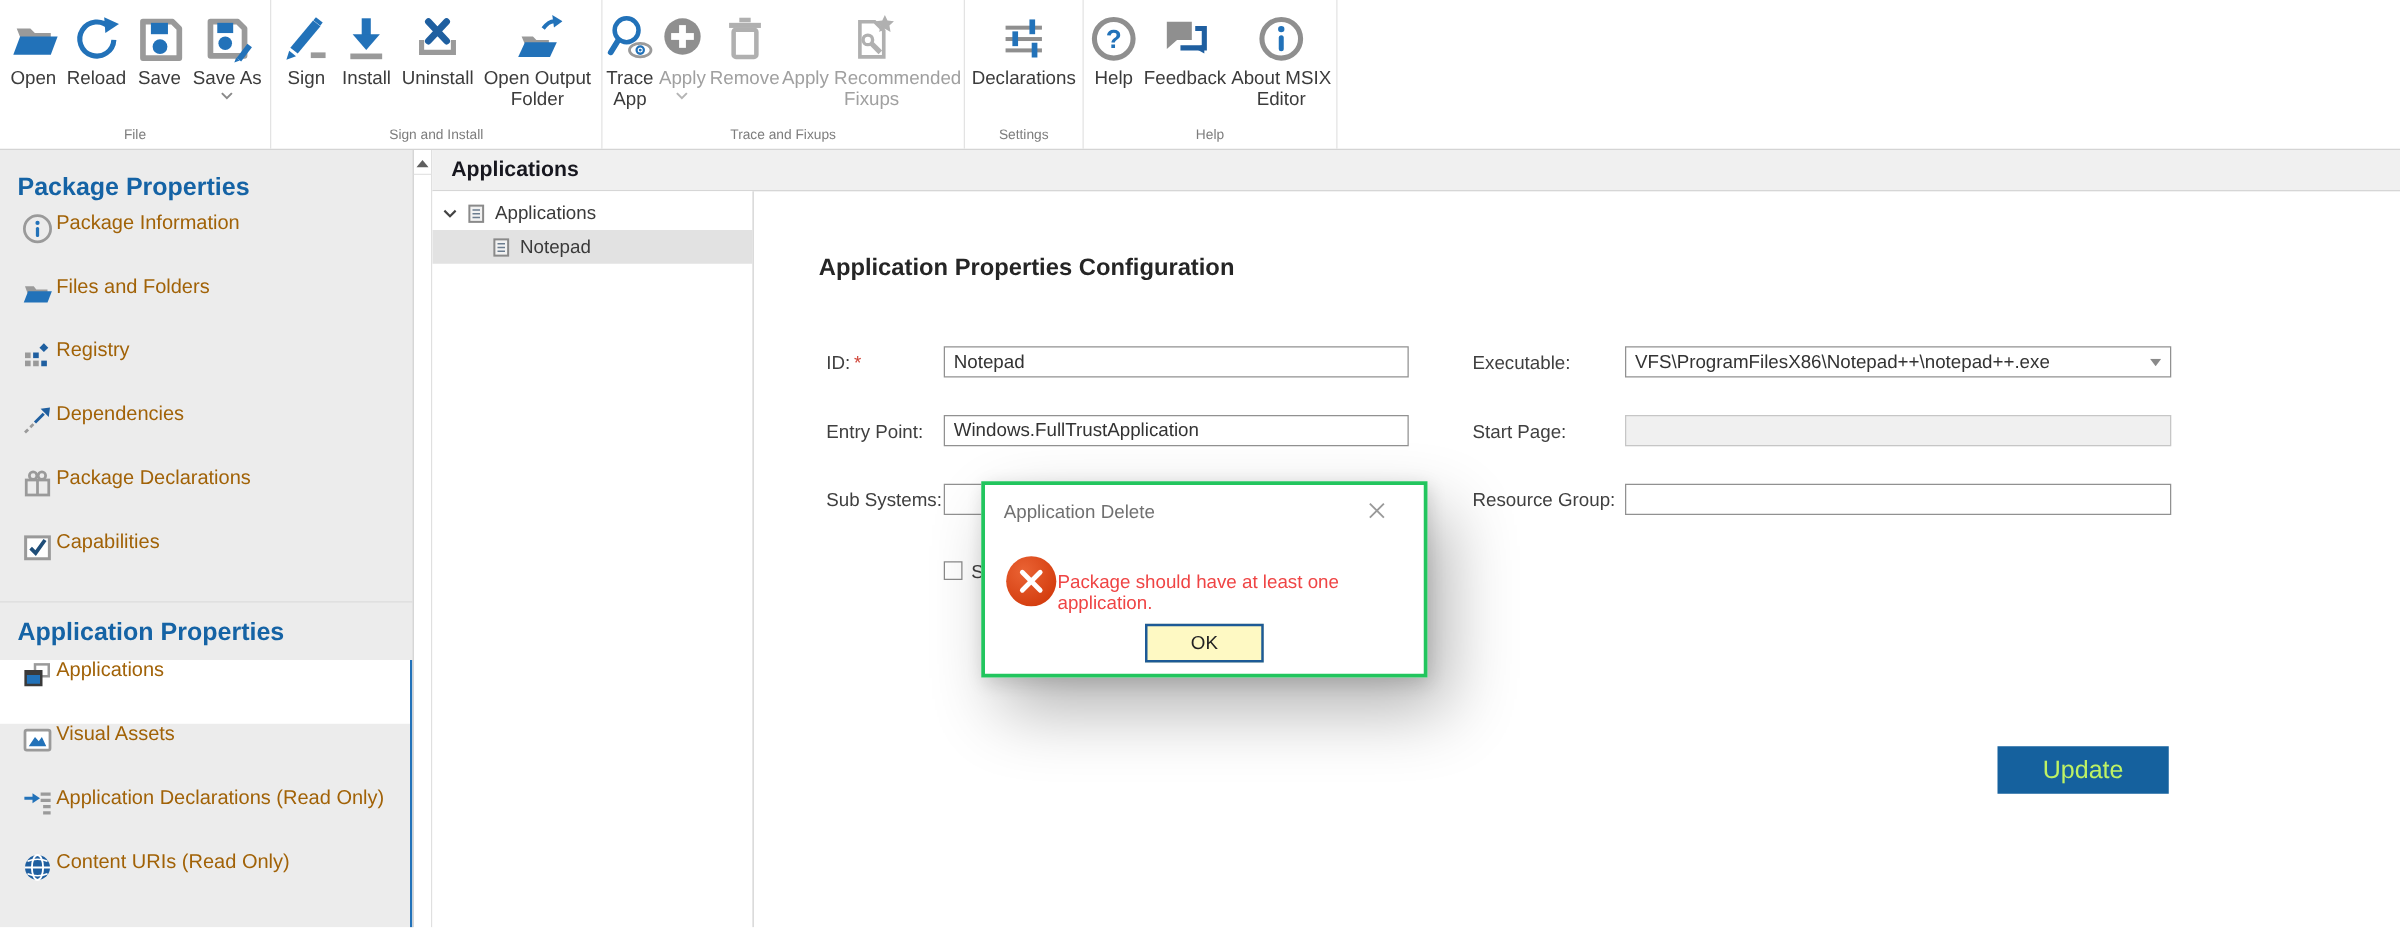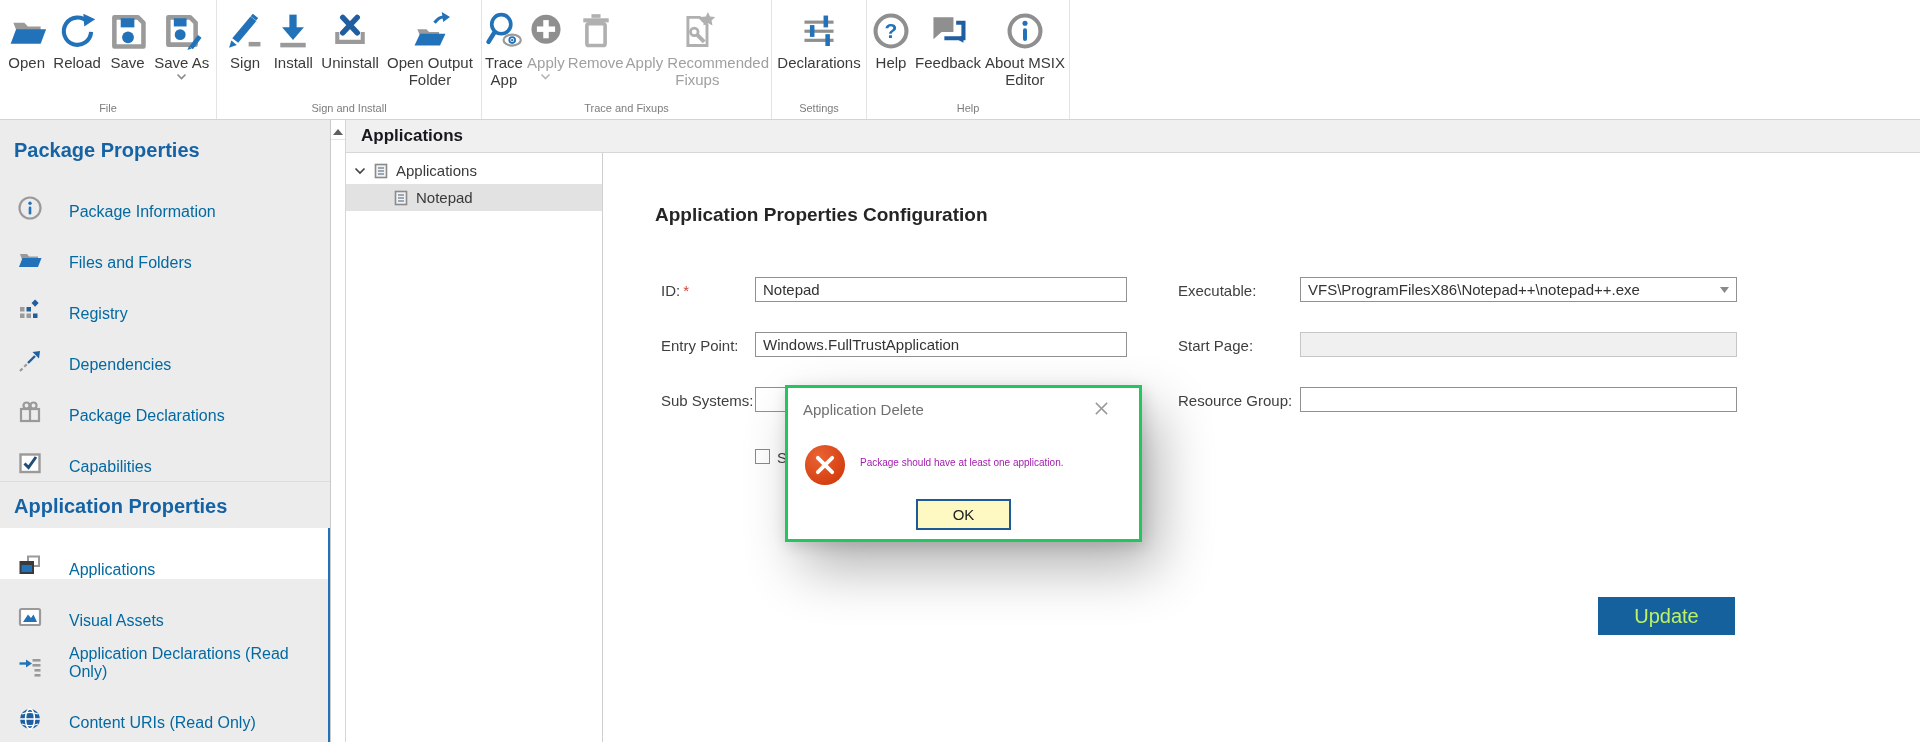--- a/index.html
+++ b/index.html
@@ -16,22 +16,22 @@
   .rlabel{font-size:15px;line-height:17px;color:#3b3b3b;text-align:center;white-space:pre-line;}
   .rbtn.disabled .rlabel{color:#a0a0a0;}
   .chev{margin-top:2px;line-height:0;}
   .rgroup-label{font-size:11px;color:#7d7d7d;text-align:center;padding:2px 0 5px;}
 
   
   .sidebar{position:absolute;left:0;top:120px;width:330px;bottom:0;background:#ececec;}
   .side-heading{padding:18px 0 8px 14px;font-size:20px;line-height:24px;font-weight:bold;color:#1563a5;}
   .side-heading.second{padding-top:12px;padding-bottom:10px;}
   .side-divider{height:1px;background:#dcdcdc;margin-top:5px;}
-  .side-item{height:51px;display:flex;align-items:flex-end;padding-left:17px;gap:26px;
-             font-size:16px;color:#0369a1;cursor:default;}
+  .side-item{height:51px;display:flex;align-items:flex-start;padding-left:17px;gap:2px;
+             font-size:16px;color:#a16207;cursor:default;}
   .side-item.selected{background:#ffffff;}
   .side-icon{width:26px;height:26px;flex:0 0 26px;display:flex;align-items:center;justify-content:center;}
   .side-accent{position:absolute;right:0;top:408px;bottom:0;width:2px;background:#2272b9;}
 
   
   .side-scrollbar{position:absolute;left:330px;top:120px;width:16px;bottom:0;background:#fff;
                   border-left:1px solid #c9c9c9;border-right:1px solid #d6d6d6;box-sizing:border-box;}
   .scroll-up-btn{height:19px;border-bottom:1px solid #e4e4e4;display:flex;align-items:center;justify-content:center;}
 
   
@@ -64,21 +64,21 @@
   .update-btn{position:absolute;left:1252px;top:477px;width:137px;height:38px;background:#15619e;
               border:none;color:#bef264;font-size:20px;font-family:"Liberation Sans",sans-serif;cursor:pointer;}
 
   
   .dialog{position:absolute;left:439px;top:265px;width:357px;height:157px;background:#fff;
           border:3px solid #22c55e;box-sizing:border-box;z-index:10;
           box-shadow:16px 26px 55px rgba(0,0,0,0.30), 2px 4px 14px rgba(0,0,0,0.14);}
   .dialog-title{position:absolute;left:15px;top:13px;font-size:15px;color:#707070;}
   .dialog-close{position:absolute;right:30px;top:13px;line-height:0;cursor:pointer;}
   .dialog-error{position:absolute;left:16px;top:56px;width:42px;height:42px;line-height:0;}
-  .dialog-message{position:absolute;left:72px;top:69px;font-size:10px;color:#a21caf;}
+  .dialog-message{position:absolute;left:58px;top:69px;font-size:15px;color:#ef4444;}
   .dialog-ok{position:absolute;left:128px;top:111px;width:95px;height:31px;background:#fef9c3;
              border:2px solid #1d5a96;font-size:15px;color:#222;font-family:"Liberation Sans",sans-serif;cursor:pointer;}
 </style>
 </head>
 <body>
 
 <div class="app">
 
   <div class="ribbon">
 

